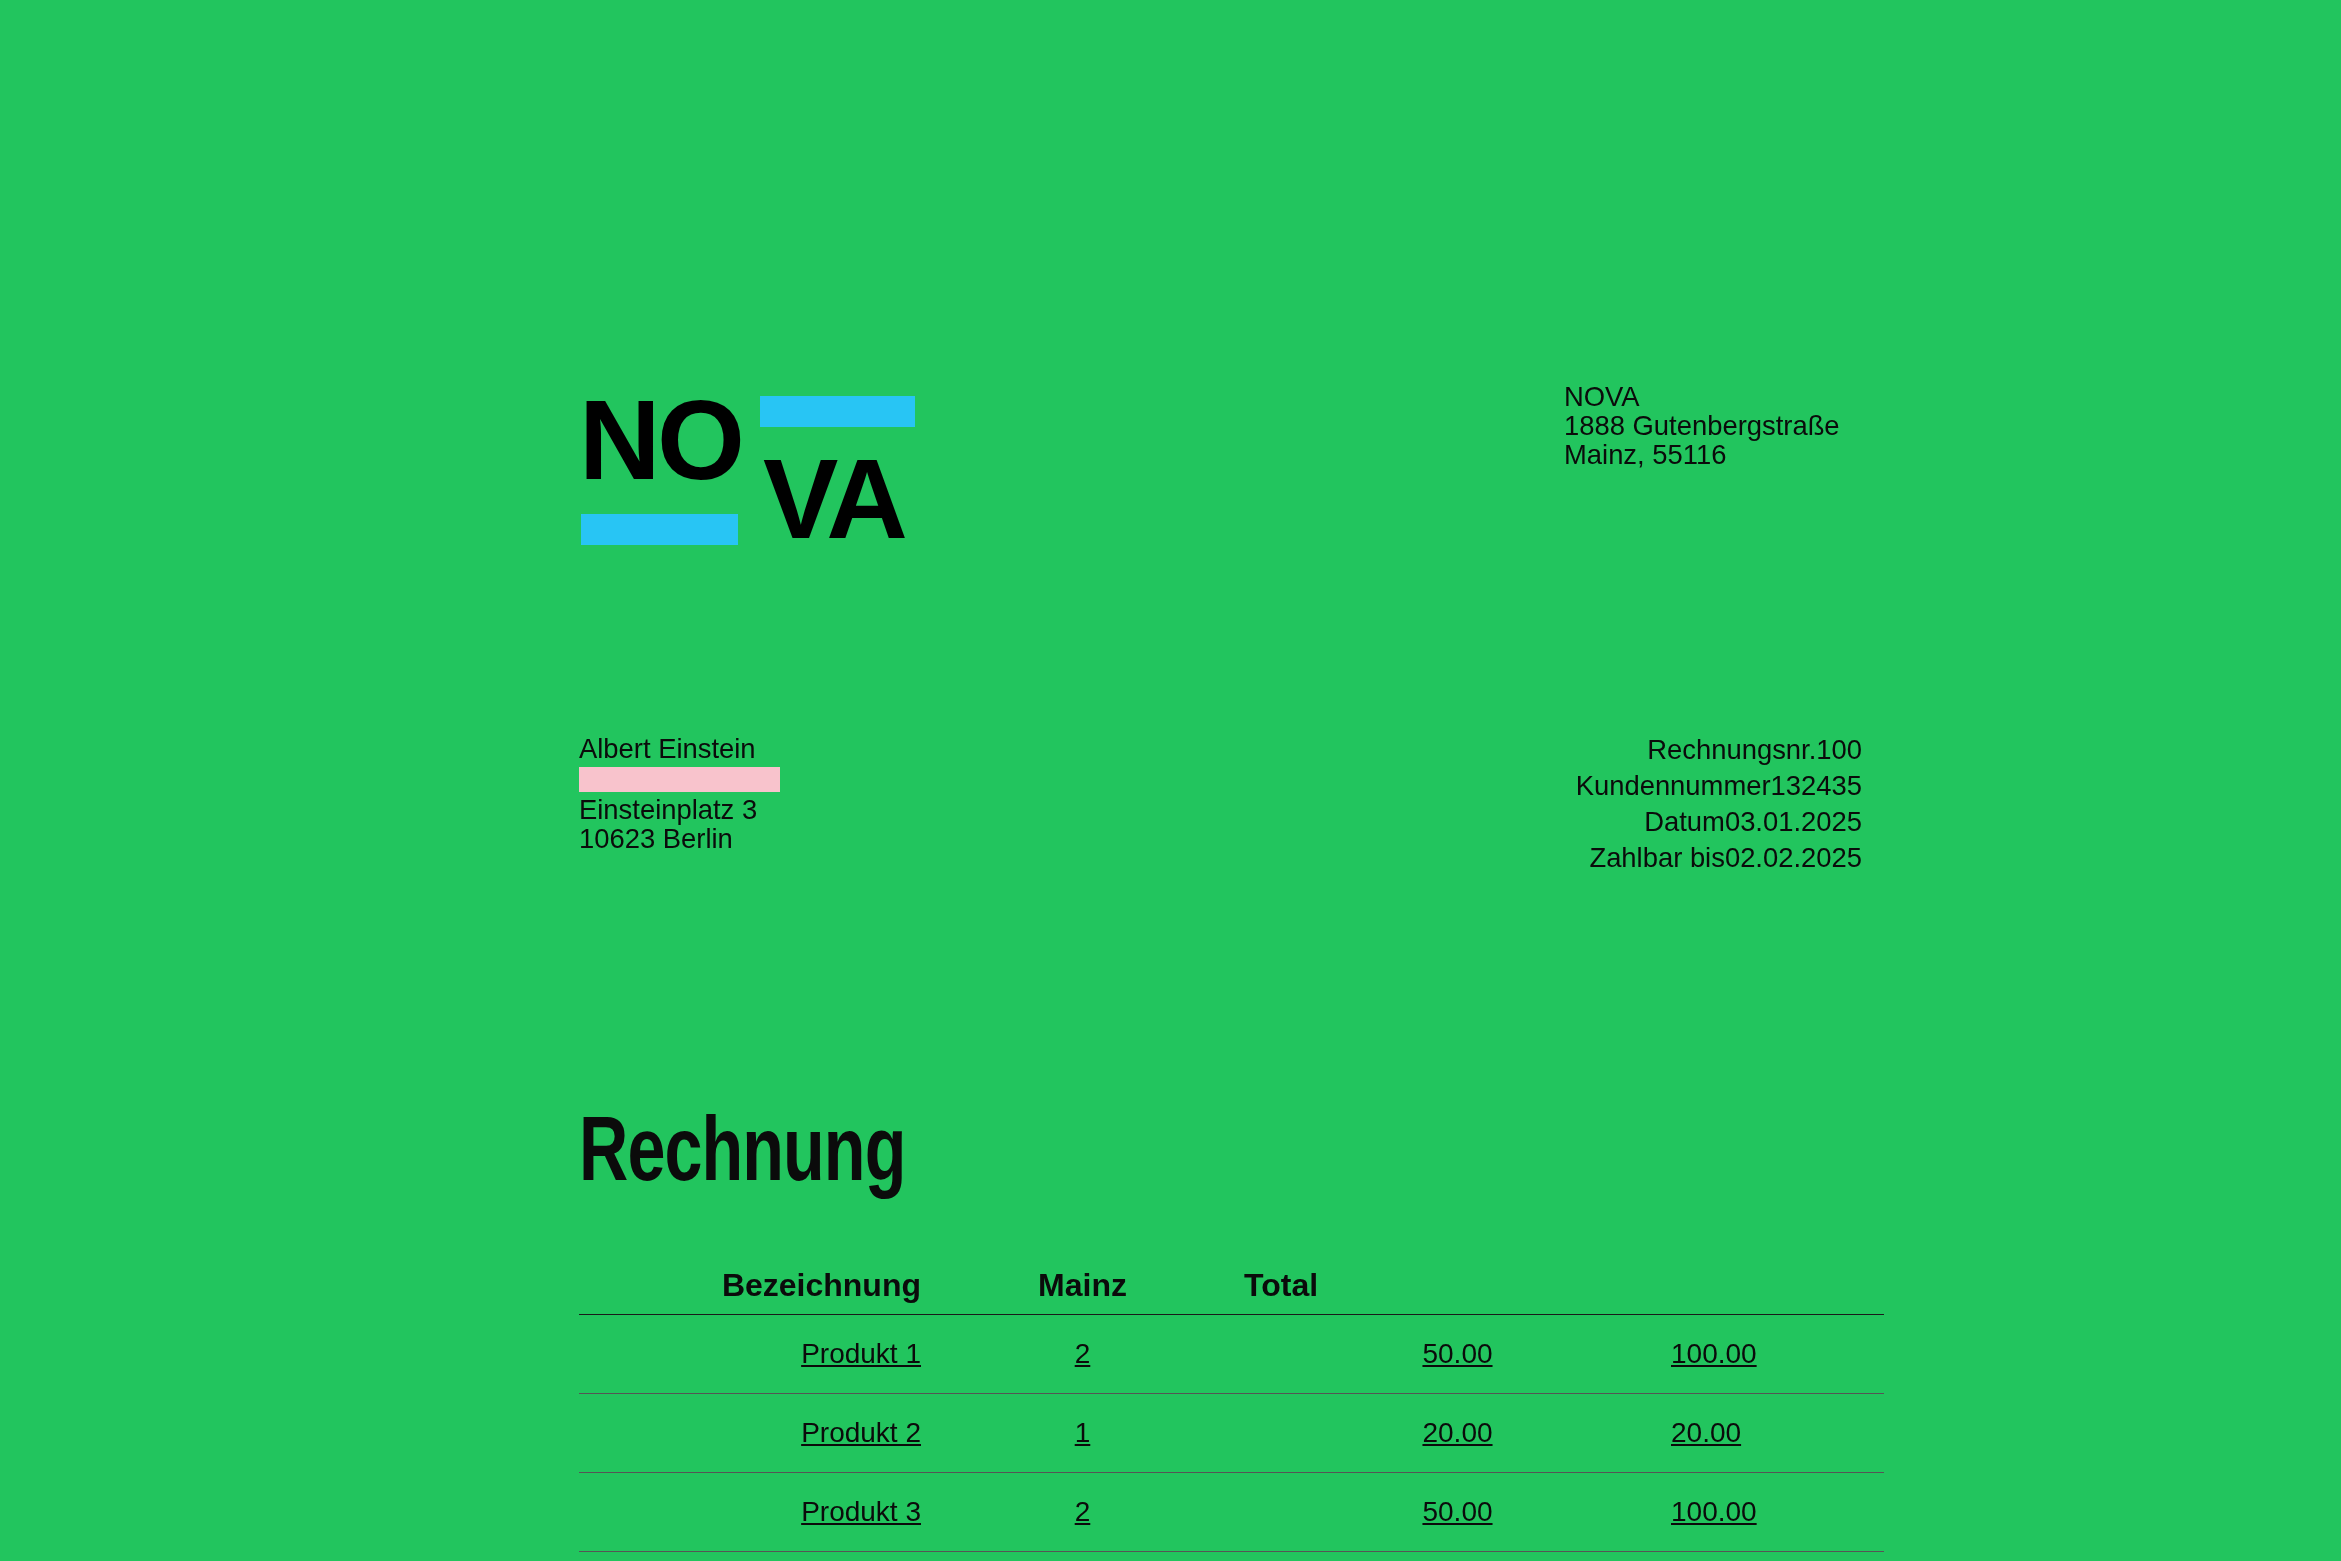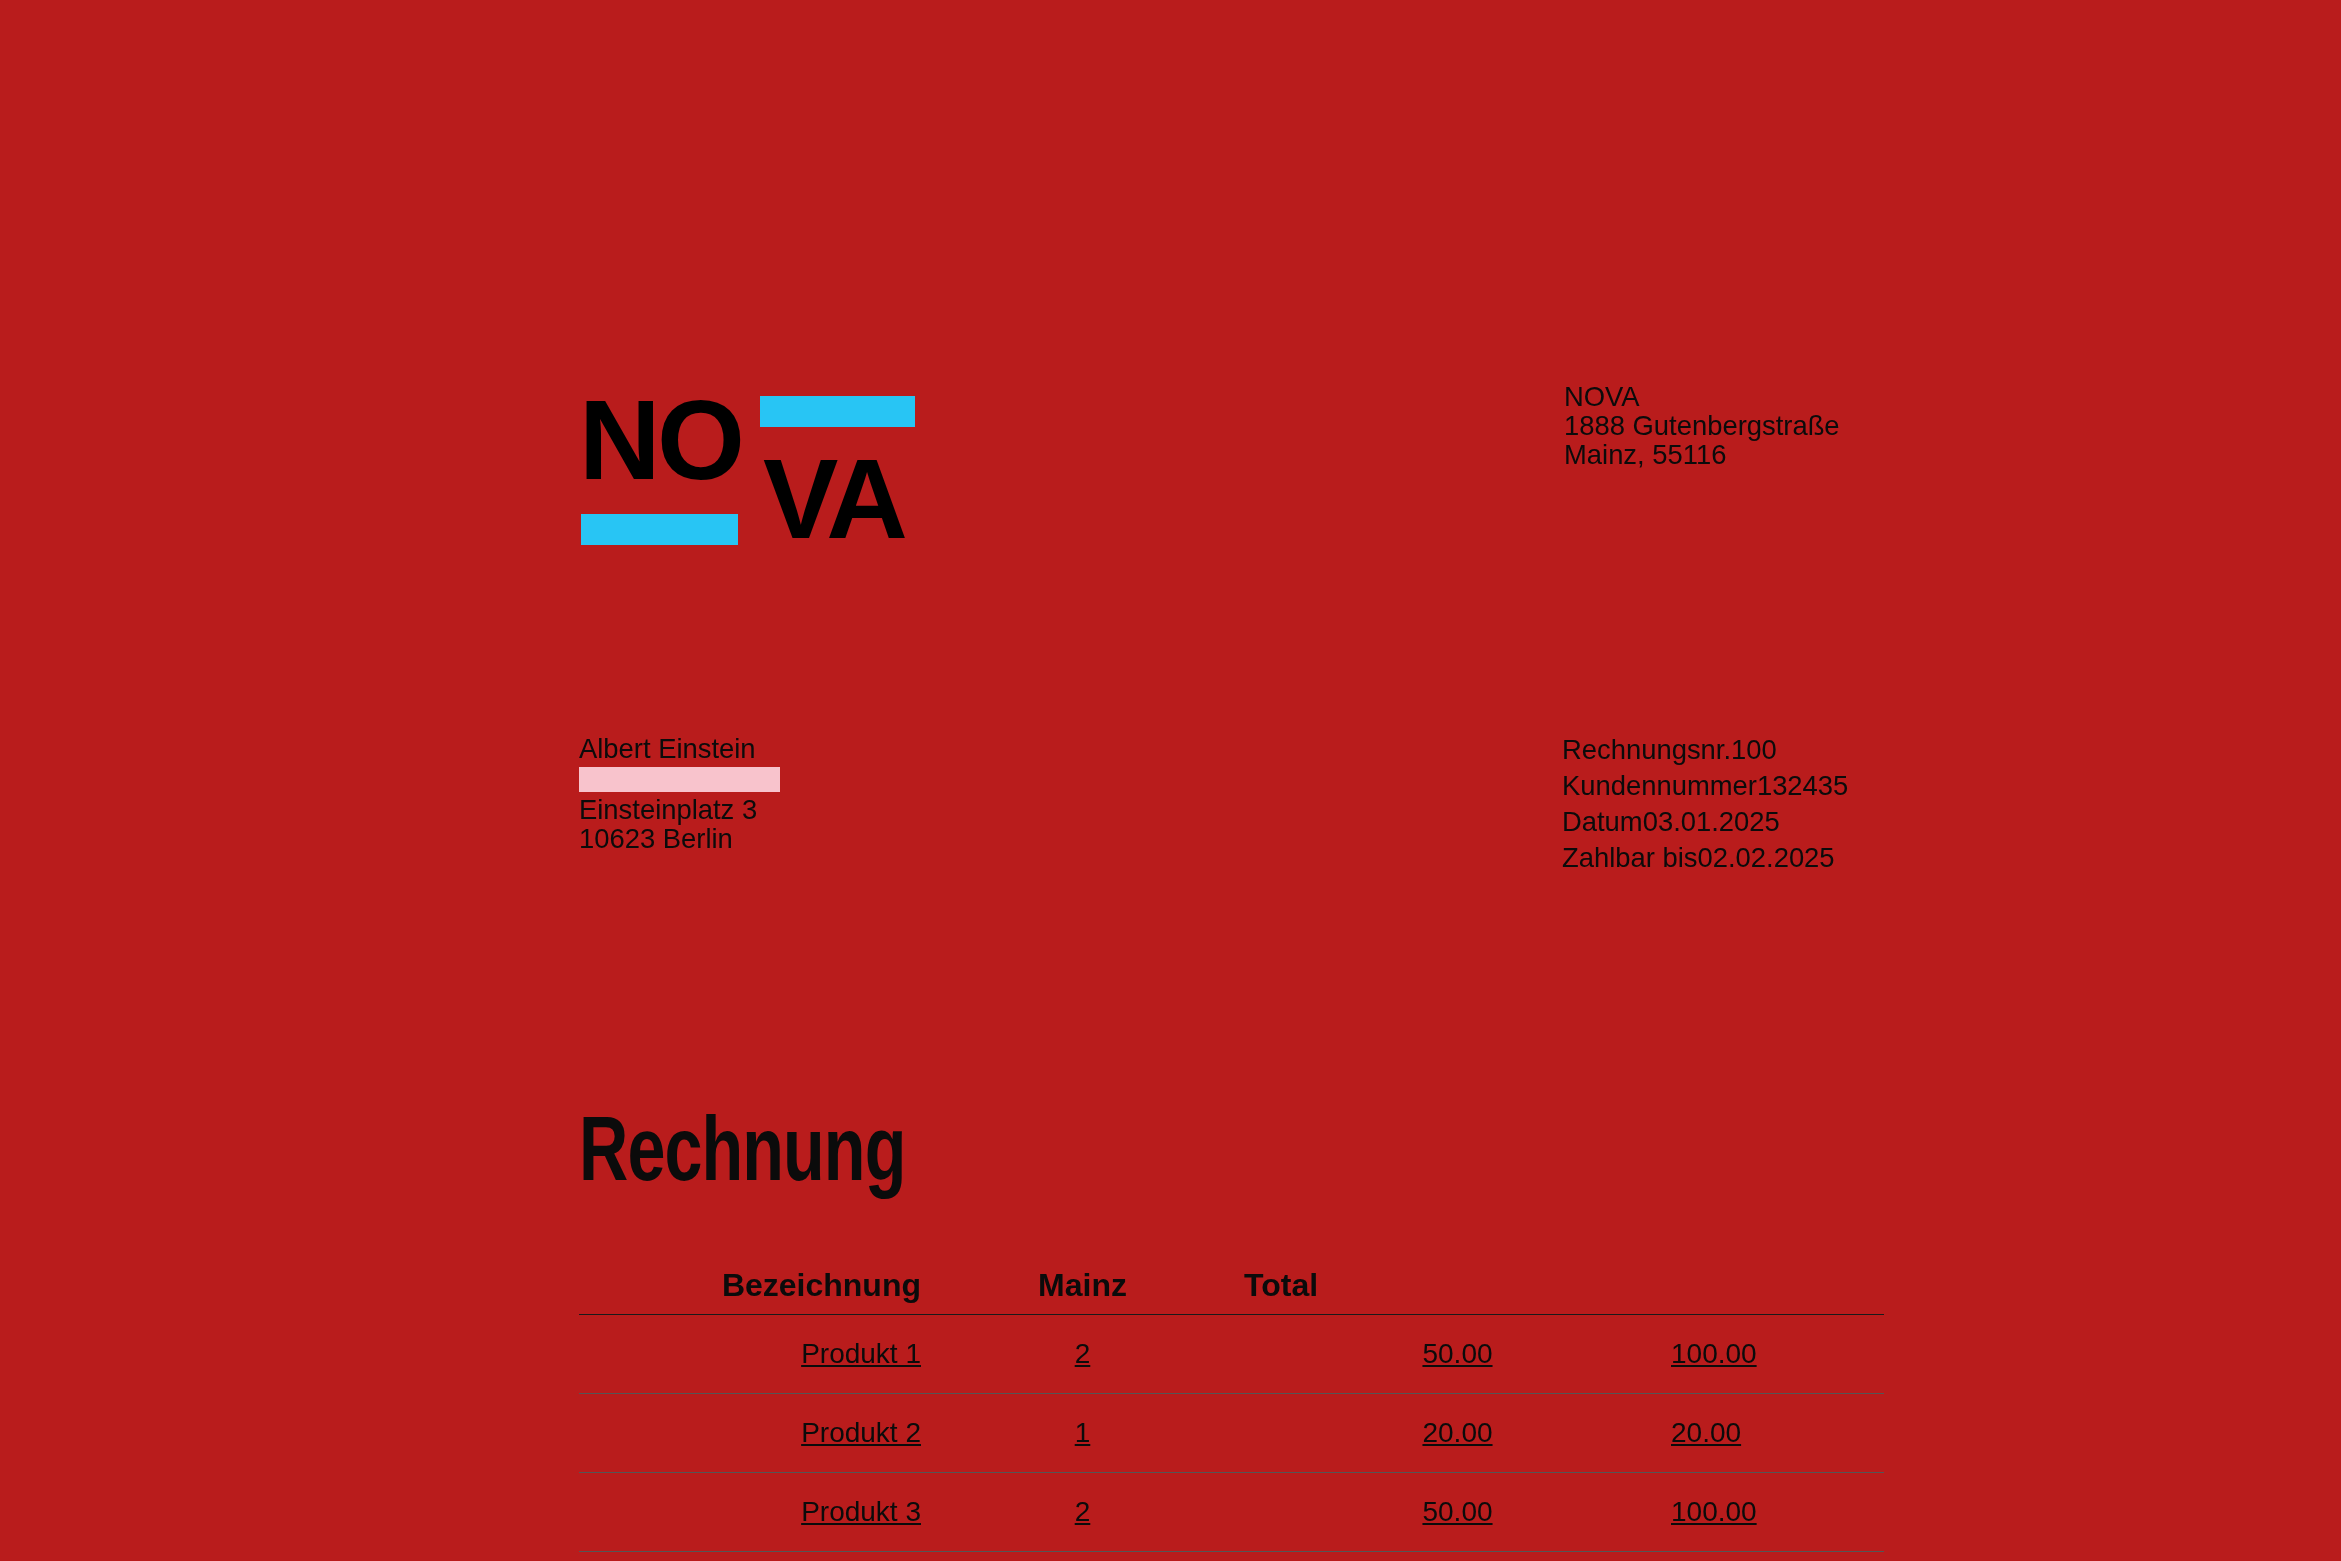--- a/index.html
+++ b/index.html
@@ -1,21 +1,21 @@
 <!DOCTYPE html>
 <html style="font-size:9.8px"><head>
 <meta charset="utf-8">
 <style>
   * { margin: 0; padding: 0; box-sizing: border-box; }
   html, body { background: #e8e8e8; }
   .page {
     position: relative;
     width: 2342px;
     height: 1561px;
-    background: #b91c1c;
+    background: #22c55e;
     overflow: hidden;
     font-family: "Liberation Sans", "DejaVu Sans", sans-serif;
     color: #0b0b0b;
   }
 
   
   .logo { position: absolute; left: 0; top: 0; }
   .logo-word {
     position: absolute;
     font-weight: 700;
@@ -46,22 +46,22 @@
     margin: 3.7px 0 3.7px 0;
     background: #f8c3cc;
   }
 
   
   .meta-block {
     position: absolute; left: 1525px; top: 732px; width: 337px;
     font-size: 27.4px;
   }
   .meta-row {
-    display: flex; justify-content: flex-start; align-items: baseline;
-    line-height: 36px; height: 36px; margin-left: 37px;
+    display: flex; justify-content: flex-end; align-items: baseline;
+    line-height: 36px; height: 36px;
   }
   .meta-label { text-align: left; }
   .meta-value { text-align: right; }
 
   
   .doc-title {
     position: absolute; left: 579px; top: 1103px;
     font-size: 91px; font-weight: 700; line-height: 1;
     letter-spacing: -1.2px;
     transform: scaleX(0.75);

